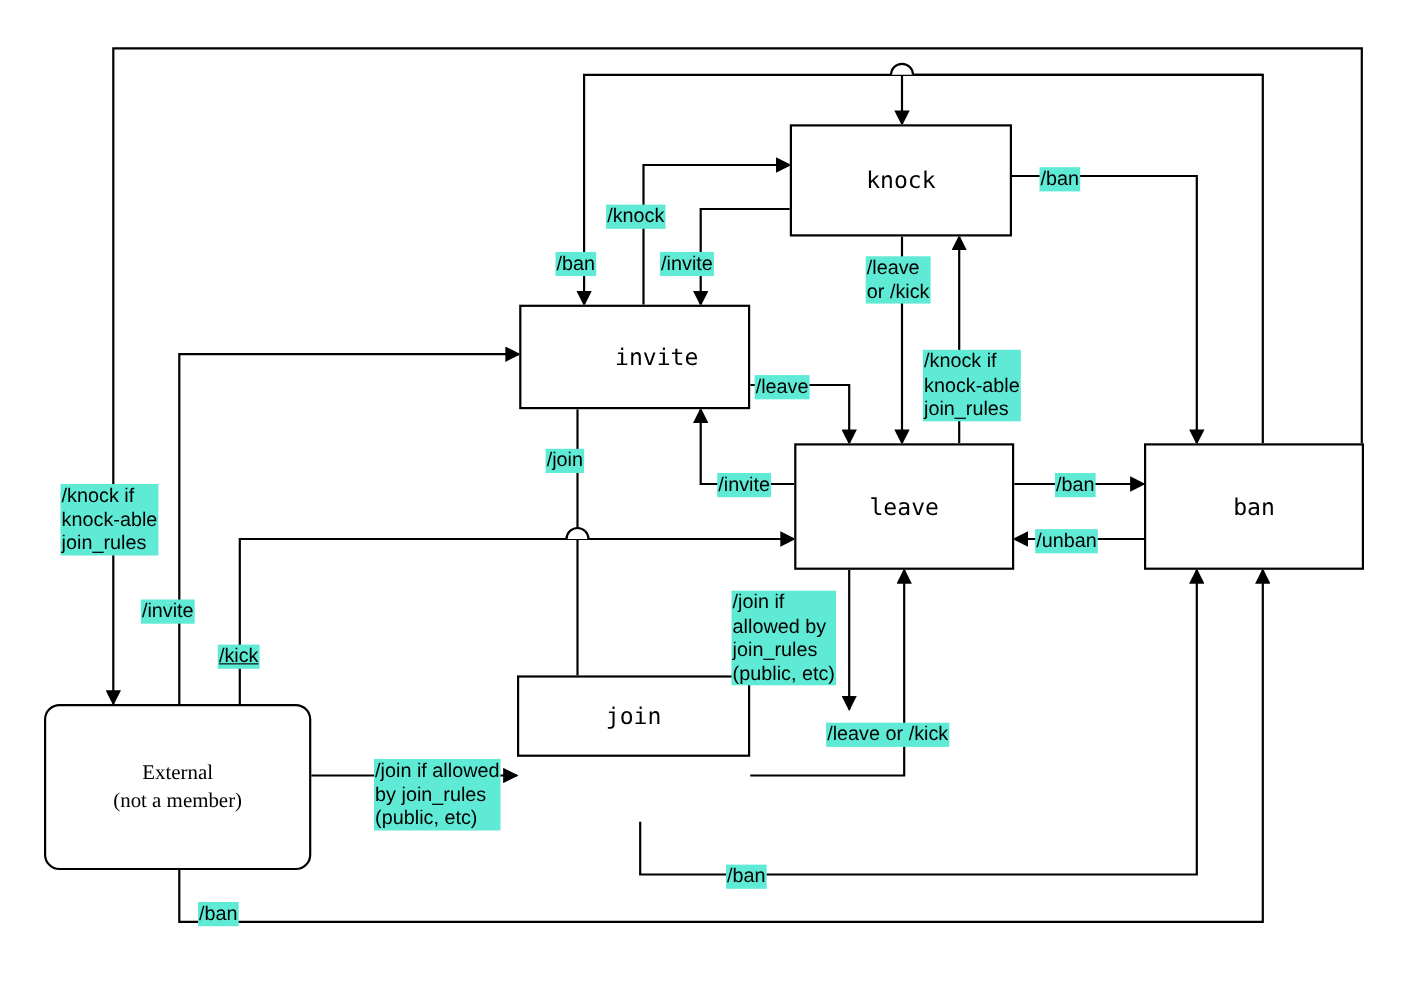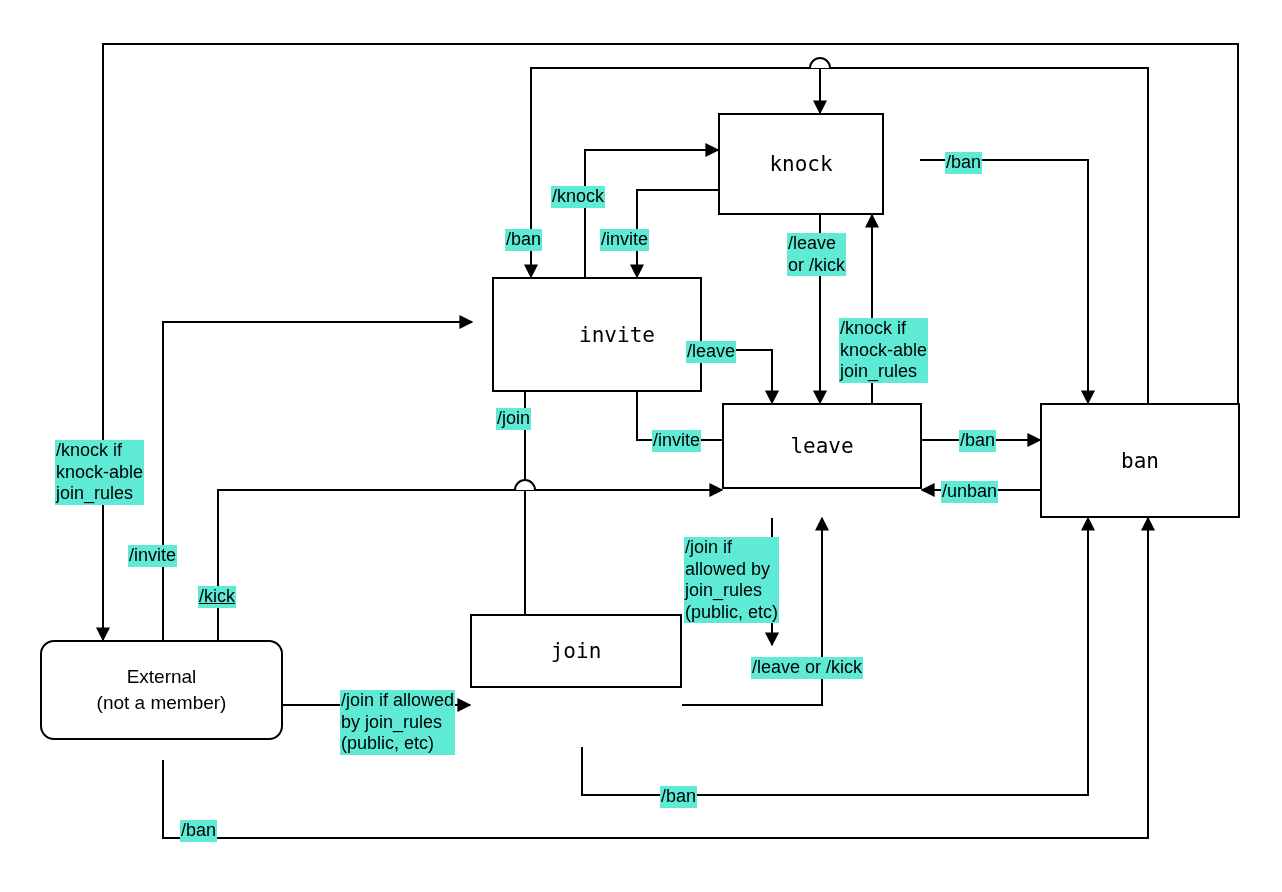--- a/index.html
+++ b/index.html
@@ -112,41 +112,41 @@
 
       <path d="M 163 760 L 163 838 L 1148 838 L 1148 518"></path>
     </g>
 
     <g stroke="#000" stroke-width="2" fill="#fff">
       <path d="M 515 490 a 10 10 0 0 1 20 0" fill="#fff"></path>
       <path d="M 810 68 a 10 10 0 0 1 20 0" fill="#fff"></path>
     </g>
   </svg>
 
-  <div class="node" style="left:718px; top:113px; width:166px; height:102px;">
+  <div class="node" style="left:718px; top:113px; width:202px; height:102px;">
     <span>knock</span>
   </div>
 
-  <div class="node" style="left:492px; top:277px; width:210px; height:115px;padding-left:40px;">
+  <div class="node" style="left:472px; top:277px; width:210px; height:95px;padding-left:40px;">
     <span>invite</span>
   </div>
 
-  <div class="node" style="left:722px; top:403px; width:200px; height:86px;text-align:center;">
+  <div class="node" style="left:722px; top:403px; width:200px; height:115px;text-align:center;">
     <span>leave</span>
   </div>
 
   <div class="node" style="left:1040px; top:403px; width:200px; height:115px;align-items:center;">
     <span>ban</span>
   </div>
 
   <div class="node" style="left:470px; top:614px; width:212px; height:74px;">
     <span>join</span>
   </div>
 
-  <div class="node external" style="left:40px; top:640px; width:243px; height:100px;">
+  <div class="node external" style="left:40px; top:640px; width:243px; height:151px;font-family:Liberation Serif, serif;">
     <span>External</span>
     <span>(not a member)</span>
   </div>
 
   <div class="edge-label" style="left:551px; top:186px;">/knock</div>
 
   <div class="edge-label" style="left:505px; top:229px;">/ban</div>
 
   <div class="edge-label" style="left:600px; top:229px;">/invite</div>
 
@@ -170,21 +170,21 @@
   <div class="edge-label" style="left:941px; top:481px;">/unban</div>
 
   <div class="edge-label" style="left:55px; top:440px;">/knock if
 knock-able
 join_rules</div>
 
   <div class="edge-label" style="left:128px; top:545px;">/invite</div>
 
   <div class="edge-label" style="left:198px; top:586px;text-decoration:underline;">/kick</div>
 
-  <div class="edge-label" style="left:665px; top:537px;margin-left:19px;">/join if
+  <div class="edge-label" style="left:665px; top:537px;">/join if
 allowed by
 join_rules
 (public, etc)</div>
 
   <div class="edge-label" style="left:312px; top:690px;margin-left:28px;">/join if allowed
 by join_rules
 (public, etc)</div>
 
   <div class="edge-label" style="left:751px; top:657px;">/leave or /kick</div>
 

